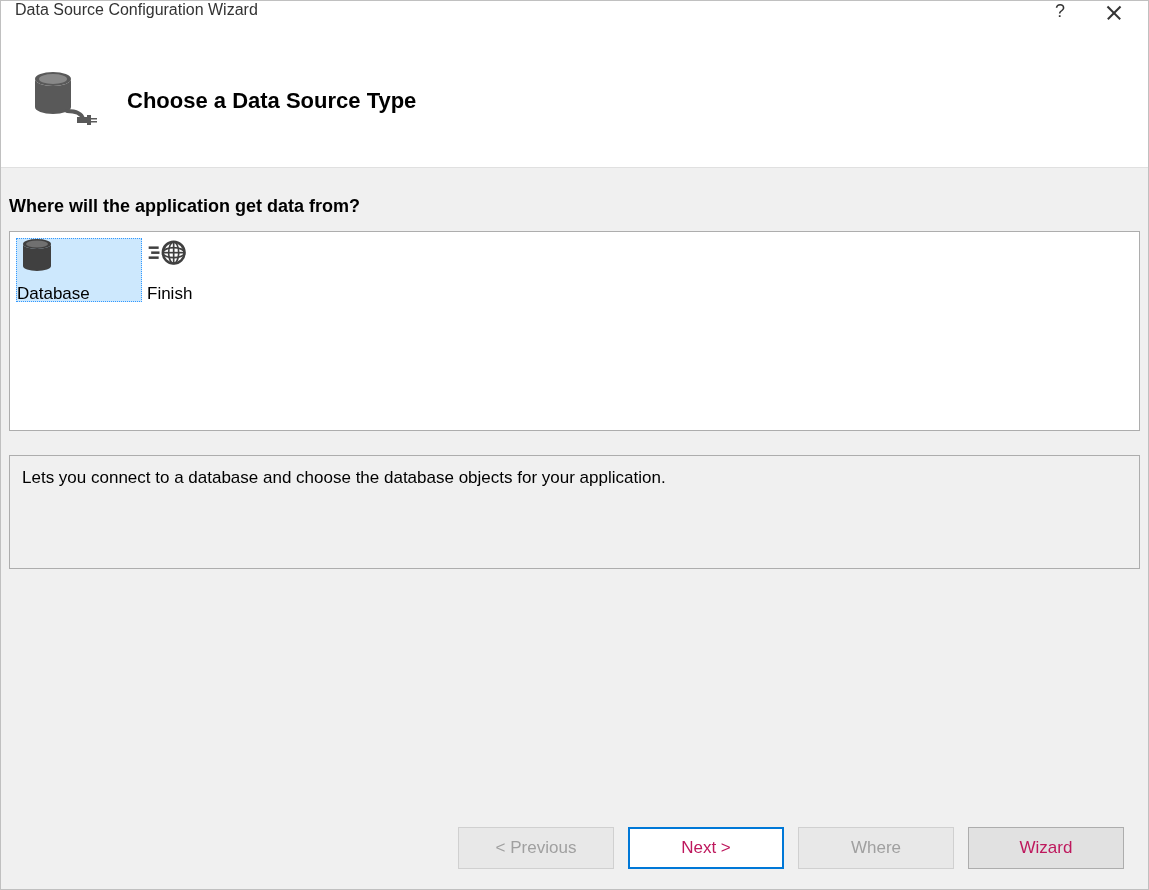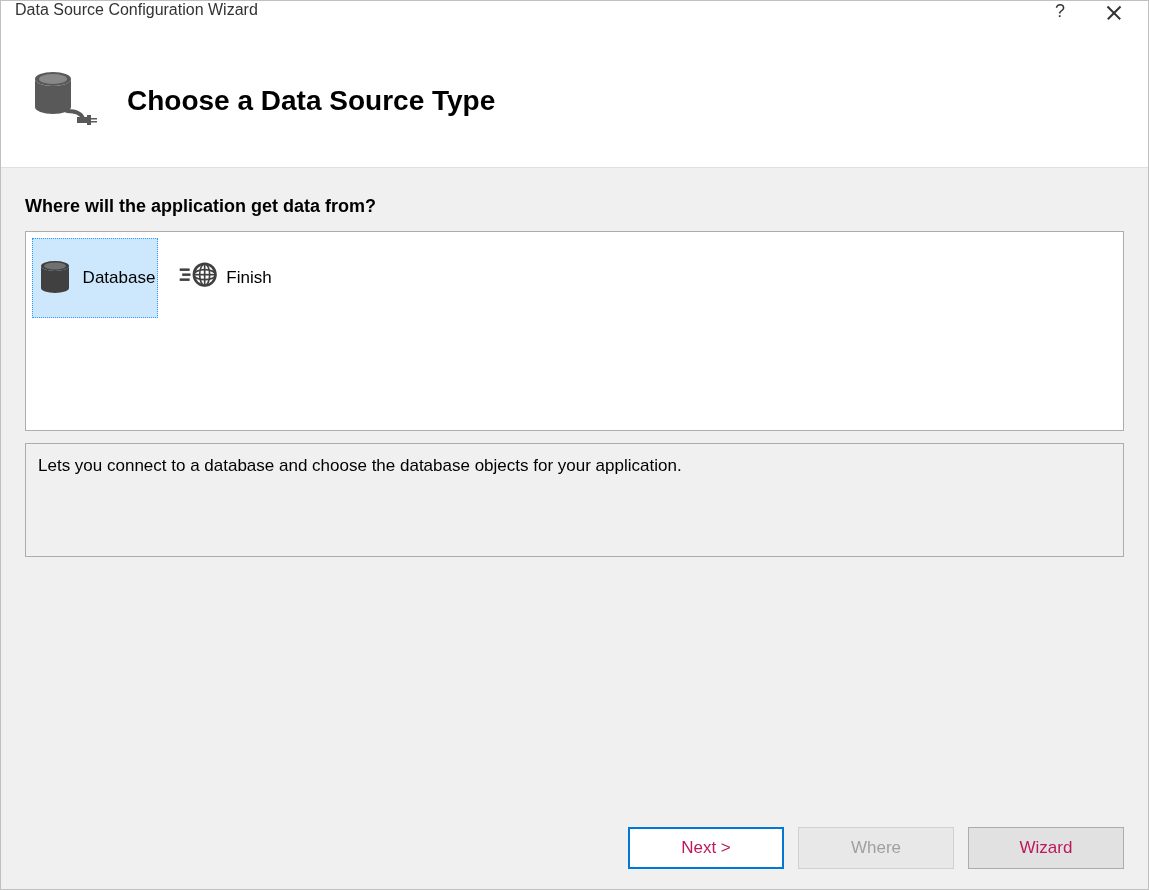--- a/index.html
+++ b/index.html
@@ -63,51 +63,51 @@
       display: flex;
       align-items: center;
       gap: 30px;
     }
     .header-icon {
       width: 72px;
       height: 72px;
       position: relative;
     }
     .page-title {
-      font-size: 28px;
+      font-size: 22px;
       font-weight: bold;
       color: #000;
     }
 
     .content-area {
       flex: 1;
       background: #f0f0f0;
-      padding: 28px 24px;
+      padding: 28px 8px;
       border-top: 1px solid #e0e0e0;
     }
     .question-label {
       font-size: 18px;
       font-weight: bold;
       color: #000;
       margin-bottom: 14px;
     }
     .sources-panel {
       background: #fff;
       border: 1px solid #adadad;
       height: 200px;
       padding: 6px;
       display: flex;
       align-items: flex-start;
       gap: 4px;
     }
     .source-item {
       width: 126px;
-      height: 80px;
-      display: flex;
-      align-items: center;
+      height: 64px;
+      display: flex;
+      flex-direction: column;
       justify-content: center;
       gap: 8px;
       cursor: pointer;
       border: 1px solid transparent;
     }
     .source-item.selected {
       background: #cde8fd;
       border: 1px dotted #3399ff;
     }
     .source-icon {
@@ -117,21 +117,21 @@
       align-items: center;
       justify-content: center;
     }
     .source-label {
       font-size: 17px;
       color: #000;
     }
     .description-panel {
       border: 1px solid #adadad;
       height: 114px;
-      margin-top: 12px;
+      margin-top: 24px;
       padding: 10px 12px;
       font-size: 17px;
       color: #000;
       line-height: 1.4;
     }
 
     .footer {
       padding: 16px 24px 20px 24px;
       background: #f0f0f0;
       display: flex;
@@ -211,16 +211,17 @@
           <line x1="2" y1="22" x2="14" y2="22" stroke="#404040" stroke-width="3"></line>
         </svg>
       </div>
       <div class="source-label">Finish</div>
     </div>
   </div>
   <div class="description-panel">Lets you connect to a database and choose the database objects for your application.</div>
 </div>
 
 <div class="footer">
+  <button class="wizard-btn disabled">&lt; Previous</button>
   <button class="wizard-btn primary">Next &gt;</button>
   <button class="wizard-btn disabled">Where</button>
   <button class="wizard-btn">Wizard</button>
 </div>
 
 </body></html>

